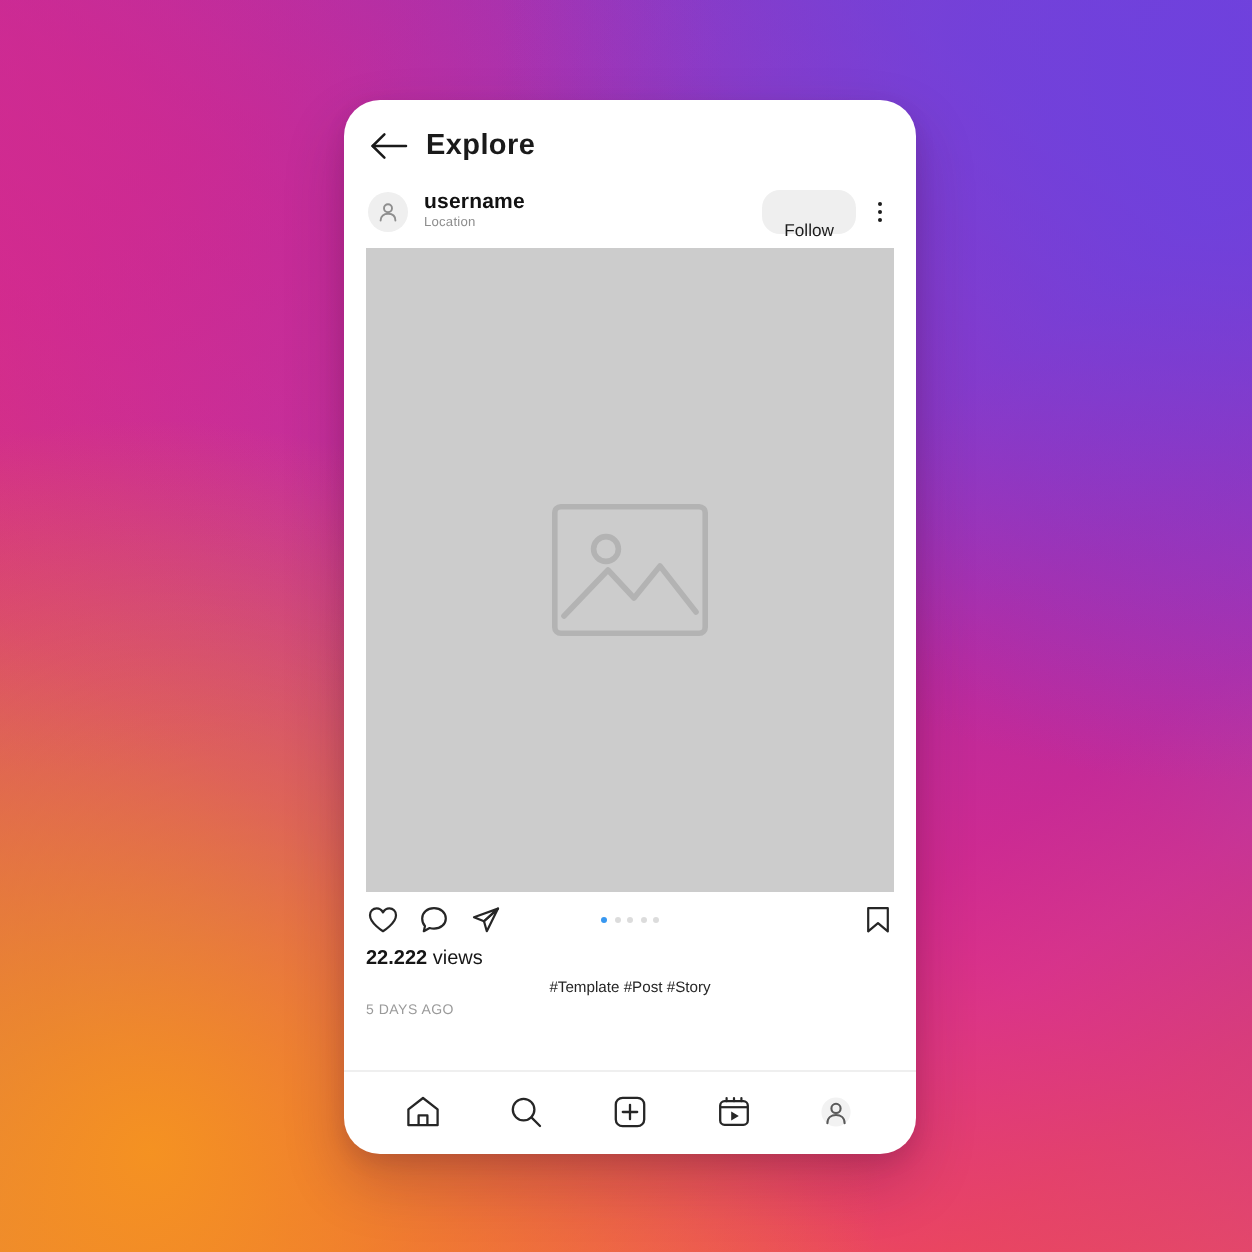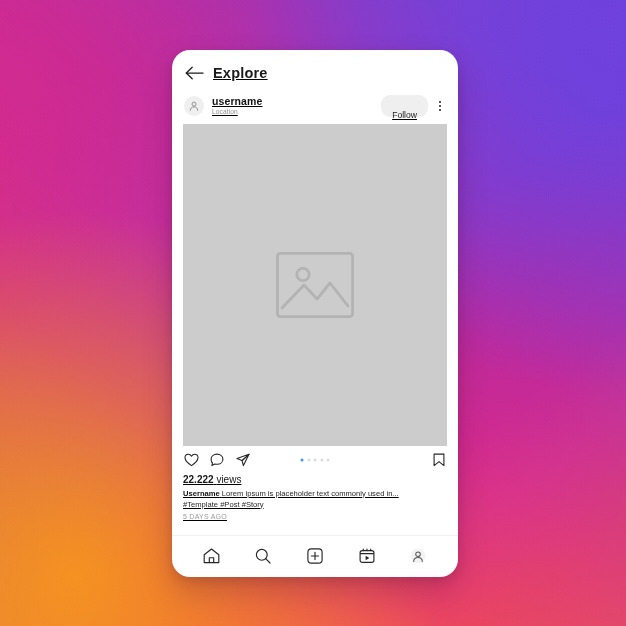--- a/index.html
+++ b/index.html
@@ -63,21 +63,20 @@
     width: 286px;
     height: 527px;
     background: #ffffff;
     border-radius: 18px;
     box-shadow: 0 14px 30px rgba(60, 10, 40, 0.22),
                 0 4px 10px rgba(60, 10, 40, 0.12);
     z-index: 3;
     overflow: hidden;
     display: flex;
     flex-direction: column;
-    text-decoration: underline;
   }
 
   
   .explore-bar {
     height: 38px;
     display: flex;
     align-items: center;
     padding: 8px 0 0 13px;
     box-sizing: border-box;
   }
@@ -252,20 +251,21 @@
     overflow: hidden;
   }
   .cap-line b {
     font-weight: bold;
     color: #121212;
   }
   .tags {
     font-size: 7.6px;
     color: #262626;
     line-height: 1.45;
+    text-align: center;
   }
   .timestamp {
     font-size: 7px;
     color: #9a9a9a;
     letter-spacing: 0.25px;
     margin-top: 2px;
     line-height: 1.4;
   }
 
   
@@ -364,24 +364,20 @@
           <path d="M1.1 1.1 L10.9 1.1 L10.9 12.7 L6.0 8.6 L1.1 12.7 Z" fill="none" stroke="#262626" stroke-width="1.1" stroke-linejoin="round"></path>
         </svg>
       </div>
     </div>
 
     <div class="caption">
       <div class="views">
         <b>22.222</b>
         <span>views</span>
       </div>
-      <div class="cap-line">
-        <b>Username</b>
-        <span>Lorem ipsum is placeholder text commonly used in...</span>
-      </div>
       <div class="tags">#Template #Post #Story</div>
       <div class="timestamp">5 DAYS AGO</div>
     </div>
 
     <div class="bottom-nav">
       <div class="nav-item">
         <svg width="17" height="16" viewBox="0 0 17 16">
           <path d="M1.2 6.7 L8.5 1.0 L15.8 6.7 L15.8 14.6 L1.2 14.6 Z" fill="none" stroke="#262626" stroke-width="1.15" stroke-linejoin="round"></path>
           <path d="M6.3 14.6 L6.3 9.7 L10.7 9.7 L10.7 14.6" fill="none" stroke="#262626" stroke-width="1.15" stroke-linejoin="round"></path>
         </svg>

